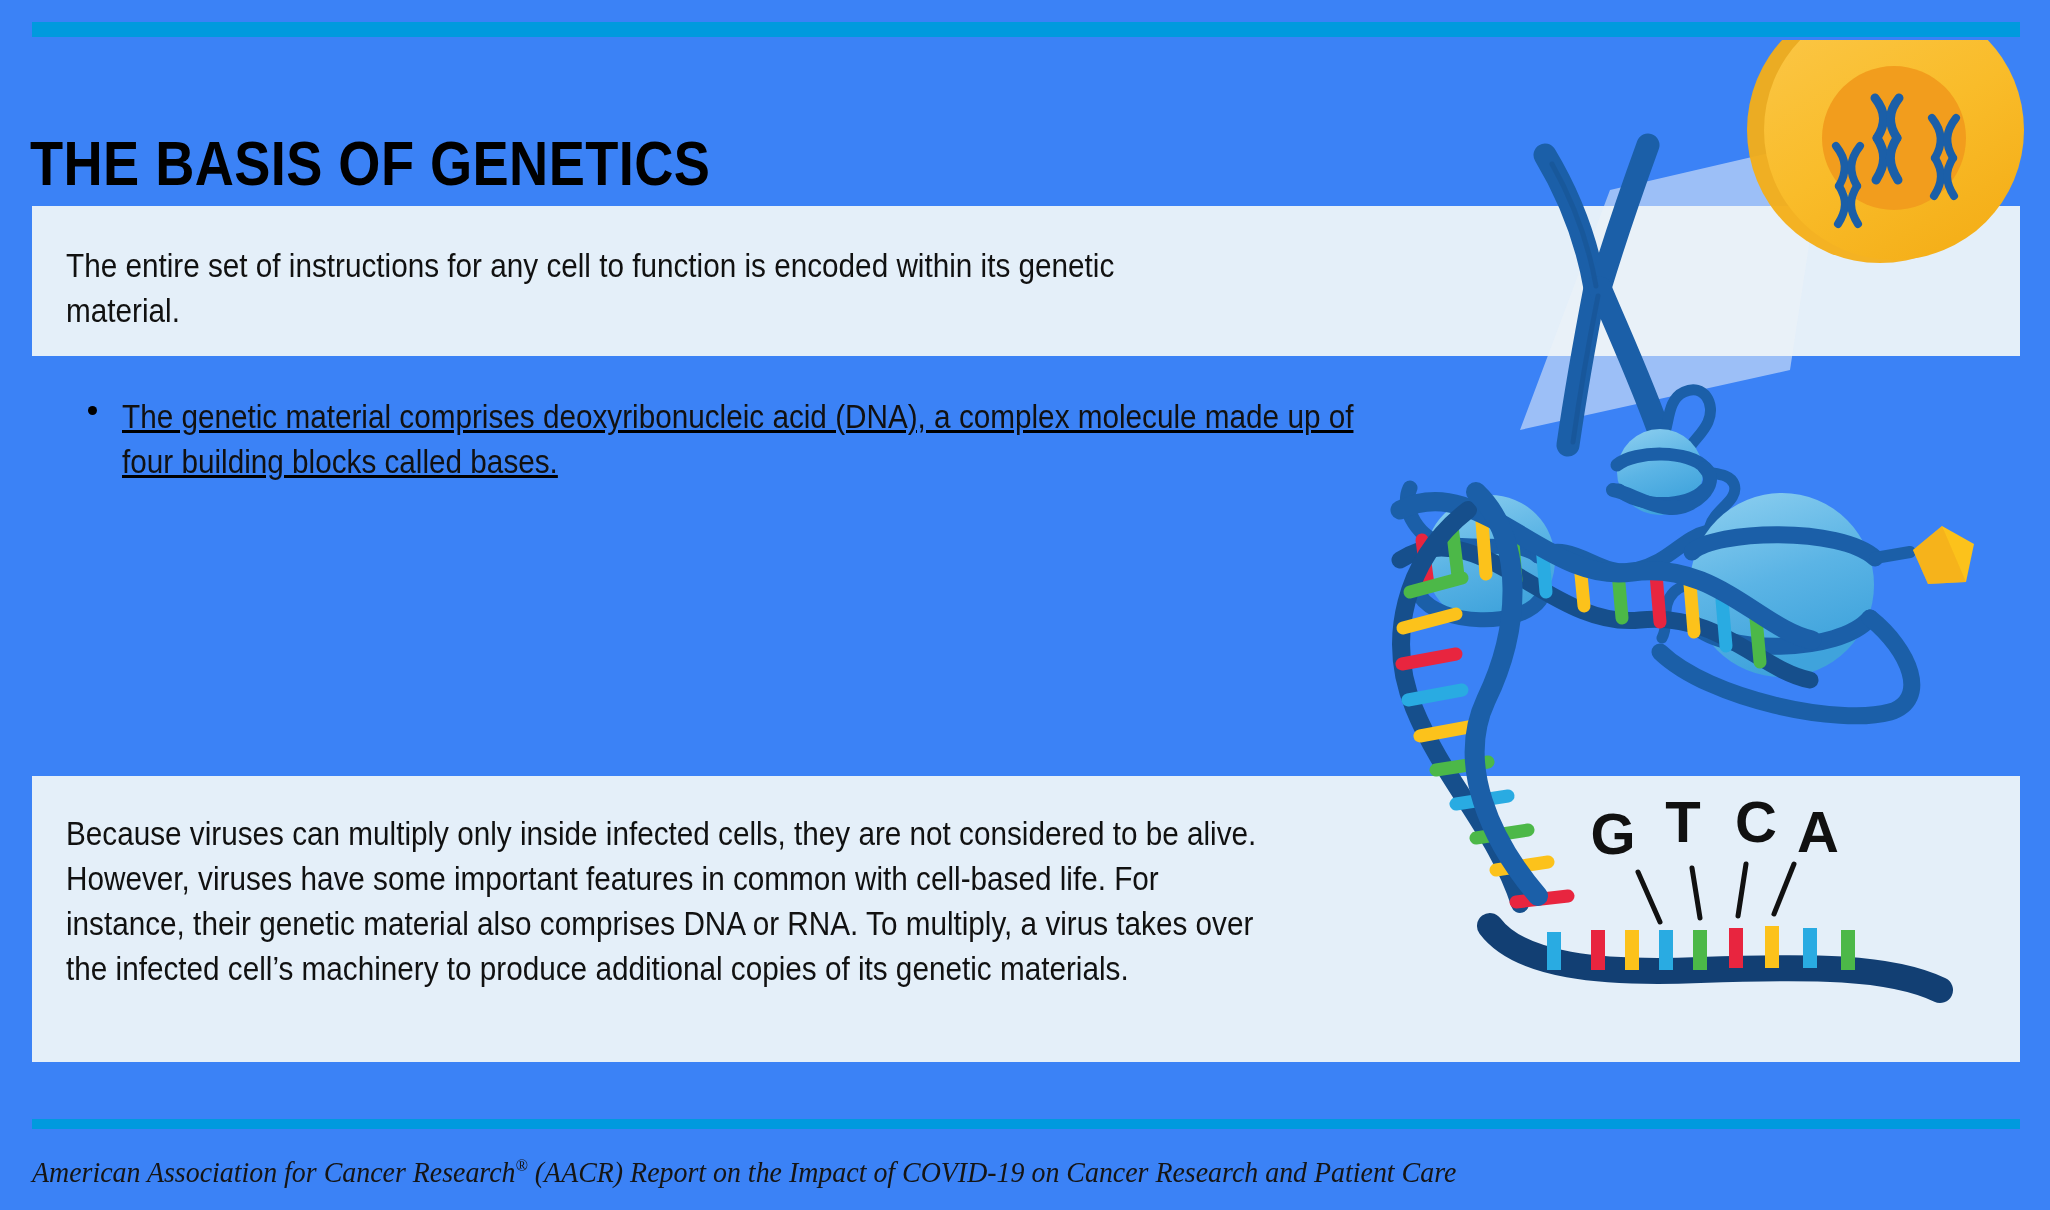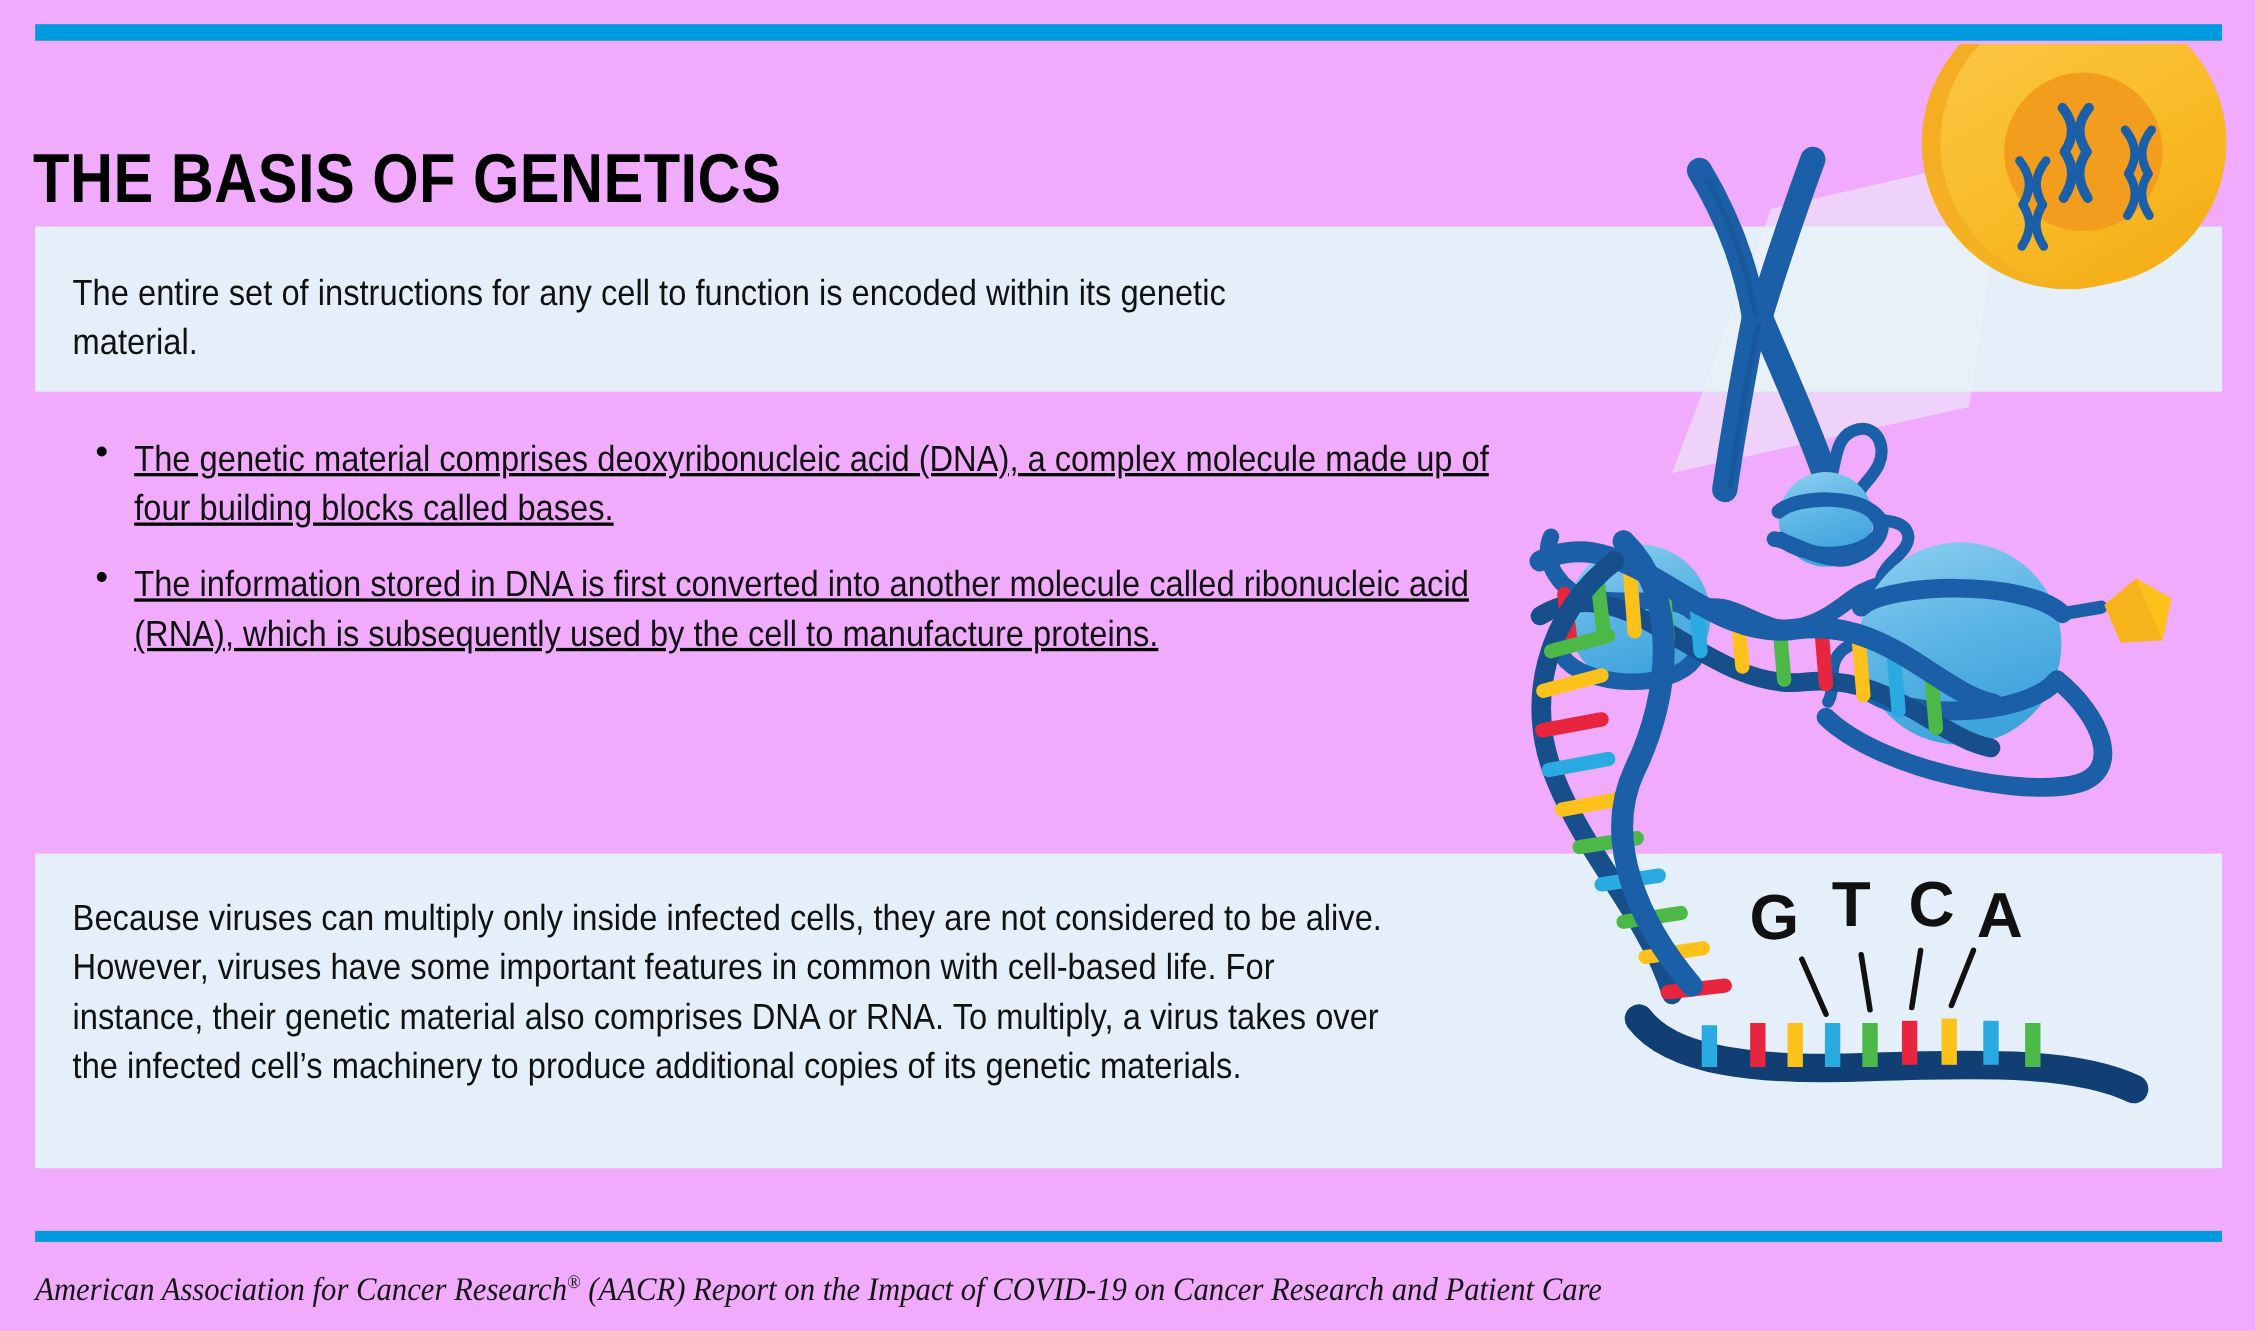--- a/index.html
+++ b/index.html
@@ -3,21 +3,21 @@
 <meta charset="utf-8">
 <style>
   html,body{margin:0;padding:0;}
   body{
     width:2050px;height:1210px;
     background:#ffffff;
     font-family:"Liberation Sans", sans-serif;
     overflow:hidden;
     position:relative;
   }
-  .page{position:absolute;left:0;top:0;width:2050px;height:1210px;overflow:hidden;background:#f0abfc;}
+  .page{position:absolute;left:0;top:0;width:2050px;height:1210px;overflow:hidden;background:#3b82f6;}
 
   
   .rule-top{
     position:absolute;left:32px;top:22px;width:1988px;height:15px;
     background:#009ADE;
   }
   .rule-bottom{
     position:absolute;left:32px;top:1119px;width:1988px;height:10px;
     background:#009ADE;
   }
@@ -106,24 +106,20 @@
 
   <h1 class="title">THE BASIS OF GENETICS</h1>
 
   <div class="panel panel-intro"></div>
   <div class="panel-text intro-text">The entire set of instructions for any cell to function is encoded within its genetic material.</div>
 
   <div class="bullets">
     <div class="bullet-row">
       <span class="bullet-dot"></span>
       <span class="bullet-text">The genetic material comprises deoxyribonucleic acid (DNA), a complex molecule made up of four building blocks called bases.</span>
-    </div>
-    <div class="bullet-row">
-      <span class="bullet-dot"></span>
-      <span class="bullet-text">The information stored in DNA is first converted into another molecule called ribonucleic acid (RNA), which is subsequently used by the cell to manufacture proteins.</span>
     </div>
   </div>
 
   <div class="panel panel-bottom"></div>
   <div class="panel-text bottom-text">Because viruses can multiply only inside infected cells, they are not considered to be alive. However, viruses have some important features in common with cell-based life. For instance, their genetic material also comprises DNA or RNA. To multiply, a virus takes over the infected cell’s machinery to produce additional copies of its genetic materials.</div>
 
   <div class="rule-bottom"></div>
 
   <div class="footer"><span>American Association for Cancer Research</span><sup>®</sup><span> (AACR) Report on the Impact of COVID-19 on Cancer Research and Patient Care</span></div>
 

